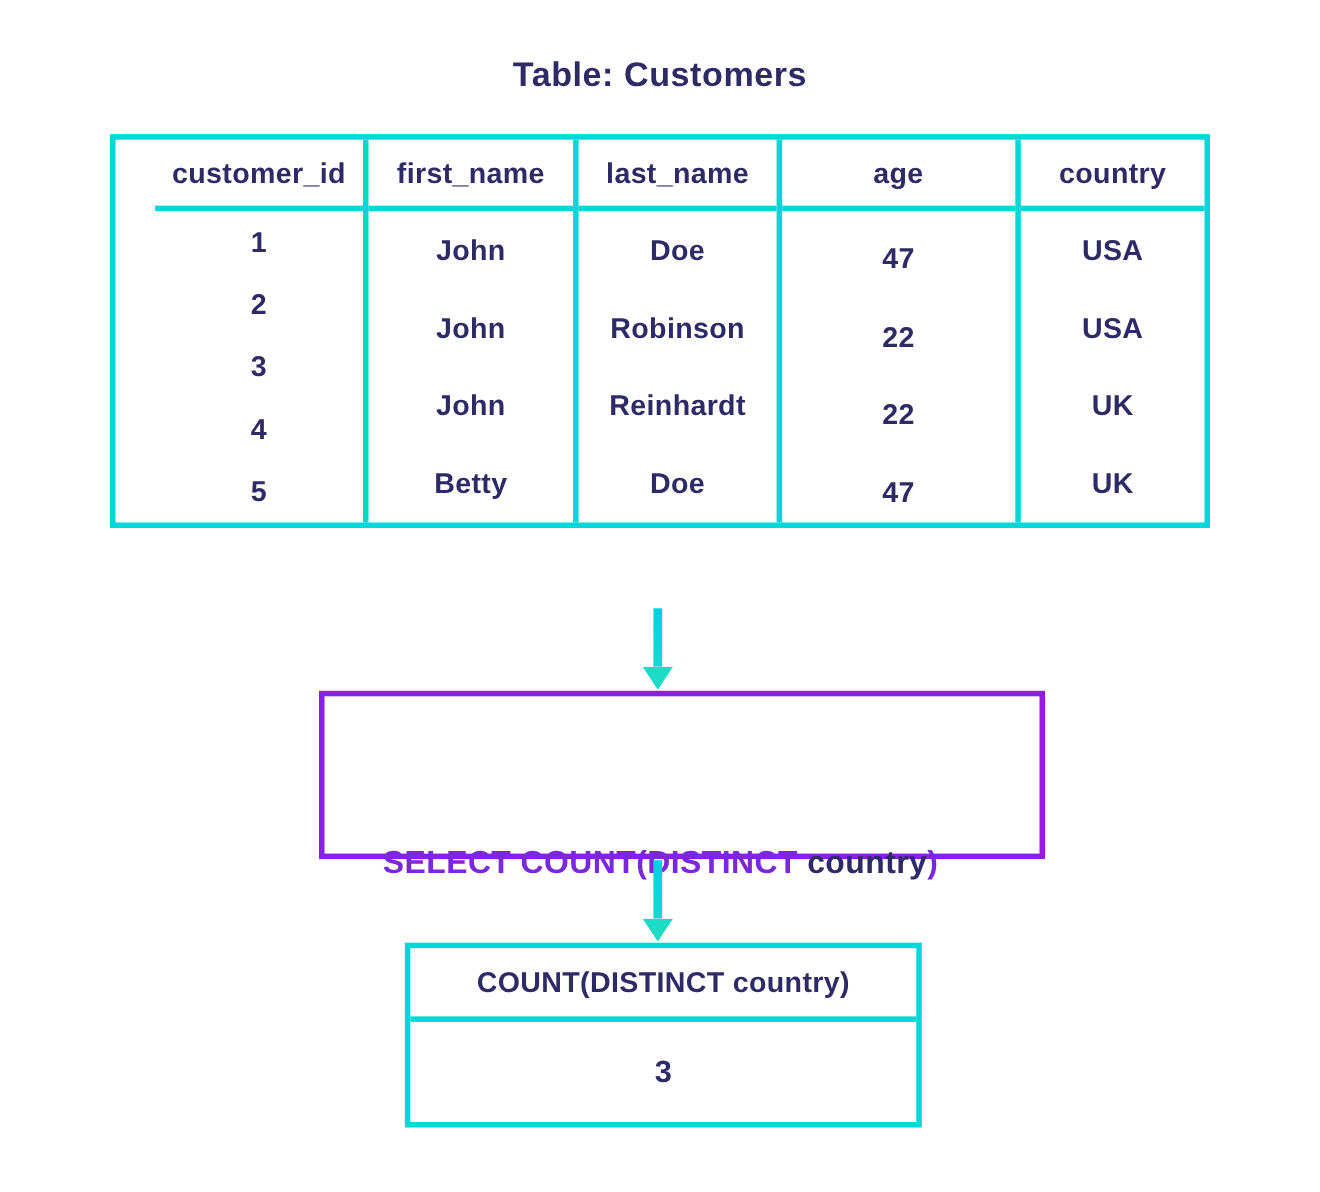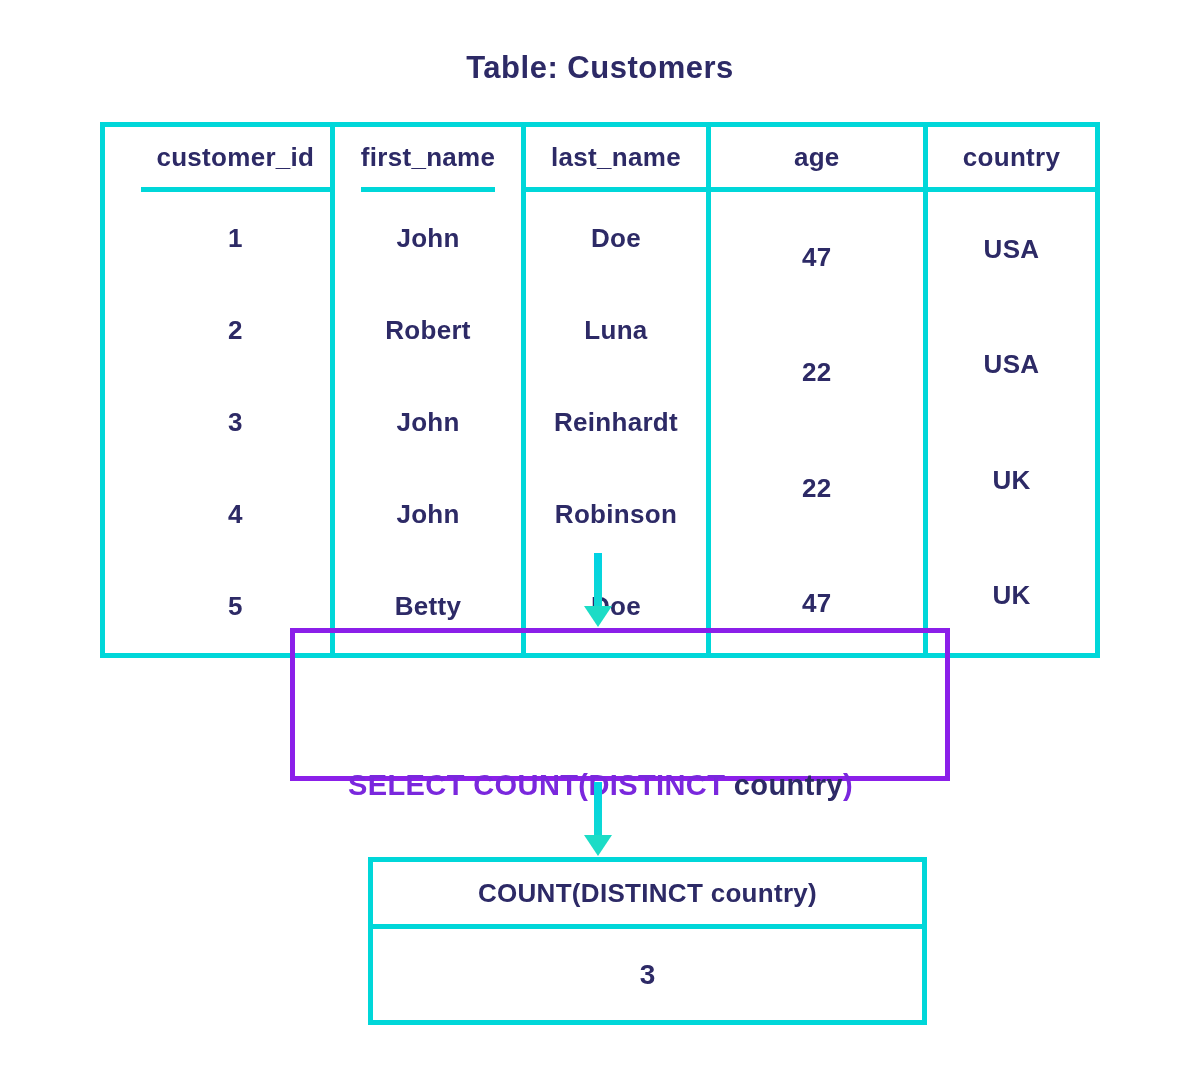--- a/index.html
+++ b/index.html
@@ -30,37 +30,37 @@
     letter-spacing: 0.5px;
     color: #2d2a66;
   }
 
   
   .customers-table {
     position: absolute;
     left: 100px;
     top: 122px;
     width: 1000px;
-    height: 536px;
+    height: 358px;
     box-sizing: border-box;
     border: 5px solid #00d7d9;
     display: flex;
     flex-direction: row;
     padding-left: 36px;
   }
   .ct-col {
     box-sizing: border-box;
     display: flex;
     flex-direction: column;
   }
   .ct-col:not(:last-child) {
     border-right: 5px solid #00d7d9;
   }
   .ct-col-0 { flex: 0 0 20.3%; }
-  .ct-col-1 { flex: 0 0 20.1%; align-items: center; }
+  .ct-col-1 { flex: 0 0 20.1%; }
   .ct-col-2 { flex: 0 0 19.3%; }
   .ct-col-3 { flex: 0 0 22.8%; gap: 16px; }
   .ct-col-4 { flex: 1 1 auto; }
   .ct-th {
     box-sizing: border-box;
     height: 65px;
     border-bottom: 5px solid #00d7d9;
     display: flex;
     align-items: center;
     justify-content: center;
@@ -114,21 +114,21 @@
     white-space: pre;
   }
   .kw { color: #7a27dd; }
   .plain { color: #2d2a66; }
 
   
   .result-table {
     position: absolute;
     left: 368px;
     top: 857px;
-    width: 559px;
+    width: 470px;
     height: 168px;
     box-sizing: border-box;
     border: 5px solid #00d7d9;
     display: flex;
     flex-direction: column;
   }
   .rt-header {
     box-sizing: border-box;
     height: 67px;
     border-bottom: 5px solid #00d7d9;
@@ -158,31 +158,29 @@
       <div class="ct-th">customer_id</div>
       <div class="ct-td">1</div>
       <div class="ct-td">2</div>
       <div class="ct-td">3</div>
       <div class="ct-td">4</div>
       <div class="ct-td">5</div>
     </div>
     <div class="ct-col ct-col-1">
       <div class="ct-th">first_name</div>
       <div class="ct-td">John</div>
-      <div class="ct-td">Robert</div>
       <div class="ct-td">John</div>
       <div class="ct-td">John</div>
       <div class="ct-td">Betty</div>
     </div>
     <div class="ct-col ct-col-2">
       <div class="ct-th">last_name</div>
       <div class="ct-td">Doe</div>
-      <div class="ct-td">Luna</div>
+      <div class="ct-td">Robinson</div>
       <div class="ct-td">Reinhardt</div>
-      <div class="ct-td">Robinson</div>
       <div class="ct-td">Doe</div>
     </div>
     <div class="ct-col ct-col-3">
       <div class="ct-th">age</div>
       <div class="ct-td">47</div>
       <div class="ct-td">22</div>
       <div class="ct-td">22</div>
       <div class="ct-td">47</div>
     </div>
     <div class="ct-col ct-col-4">

